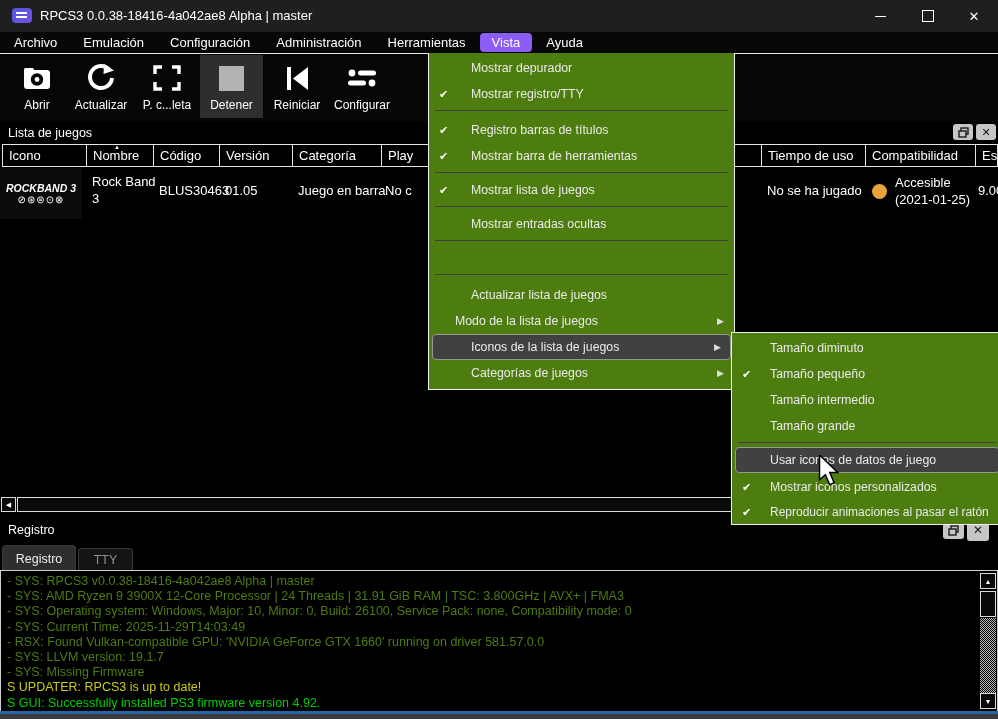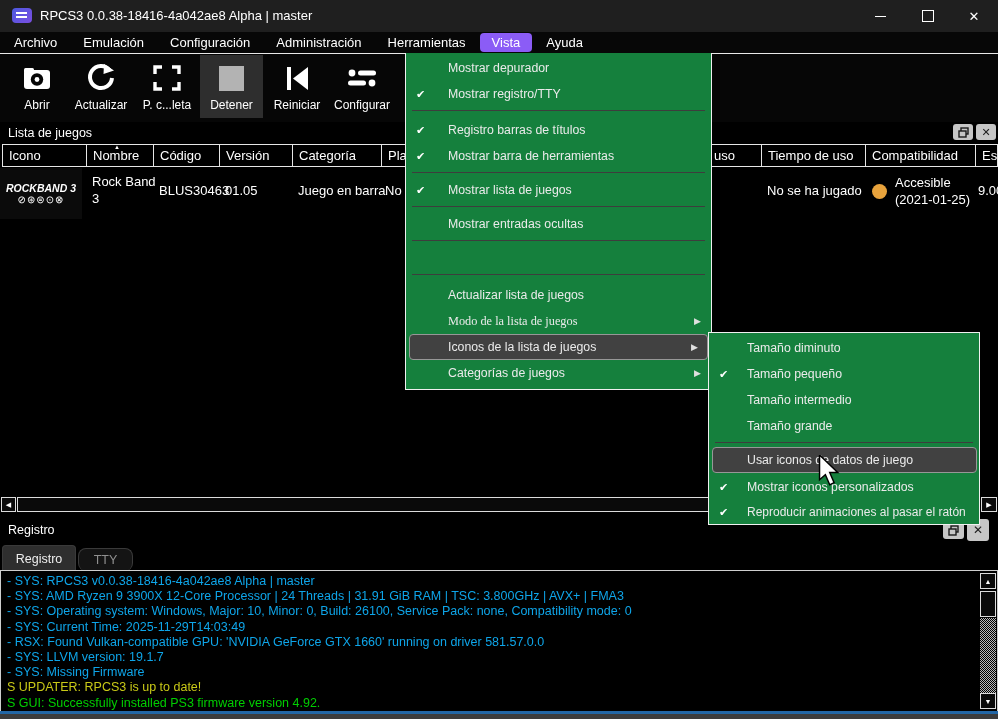--- a/index.html
+++ b/index.html
@@ -41,35 +41,35 @@
     flex-direction:column;align-items:center;justify-content:center;color:#fff;overflow:hidden;}
   .gameicon .t{font-size:10.5px;font-weight:bold;font-style:italic;letter-spacing:0;white-space:nowrap;}
   .gameicon .b{font-size:10px;letter-spacing:1px;white-space:nowrap;}
   .compatdot{width:15px;height:15px;border-radius:50%;}
   
   .sbbox{background:#0a0a0a;border:1px solid #dcdcdc;box-sizing:border-box;color:#fff;
     display:flex;align-items:center;justify-content:center;font-size:7px;}
   .vtrack{background-image:conic-gradient(#b9b9b9 25%,#000 25% 50%,#b9b9b9 50% 75%,#000 75%);
     background-size:2px 2px;}
   
-  .popup{background:#15803d;border:1px solid #f0f0f0;box-sizing:border-box;z-index:20;}
+  .popup{background:#4d7c0f;border:1px solid #f0f0f0;box-sizing:border-box;z-index:20;margin-left:23px;}
   .pitem{position:absolute;left:1px;height:26px;display:flex;align-items:center;color:#eaeaea;
     font-size:12.3px;white-space:nowrap;}
   .pitem .chk{position:absolute;left:9px;font-size:11px;color:#fff;}
   .pitem .lbl{position:absolute;}
   .pitem .arr{position:absolute;right:9px;font-size:9px;color:#e0e0e0;}
   .psep{position:absolute;left:6px;height:1px;background:#3d3d3d;}
   .phl{background:#414141;border:1px solid #979797;border-radius:4px;box-sizing:border-box;}
   
   .tab{box-sizing:border-box;font-size:12.5px;display:flex;align-items:center;justify-content:center;}
   .tab.active{background:#2e2e2e;color:#eee;border:1px solid #3a3a3a;border-bottom:none;border-radius:4px 4px 0 0;}
   .tab.inactive{background:#141414;color:#8f8f8f;border:1px solid #3a3a3a;border-bottom:none;border-radius:4px 4px 0 0;}
   .logbox{left:0;top:570px;width:998px;height:142px;background:#000;border:1px solid #cfcfcf;box-sizing:border-box;overflow:hidden;}
   .loglines{position:absolute;left:6px;top:3px;right:20px;font-size:12.5px;line-height:15.2px;white-space:nowrap;}
-  .lcyan{color:#0ea5e9;} .lyellow{color:#c9c917;} .lgreen{color:#00ce00;}
+  .lcyan{color:#4d7c0f;} .lyellow{color:#c9c917;} .lgreen{color:#00ce00;}
   .bottomblue{left:0;top:711px;width:998px;height:3px;background:#2266a5;z-index:50;}
   .bottomgray{left:0;top:714px;width:998px;height:5px;background:#3c3c3c;z-index:50;}
   .cursor{z-index:60;}
 </style>
 </head>
 <body>
 
 <div class="abs titlebar">
   <span class="abs appicon">
       <i></i>
@@ -231,21 +231,21 @@
   <div class="psep" style="top:153px;width:293px;"></div>
   <div class="pitem" style="top:158px;width:303px;">
       <span class="lbl" style="left:41px;">Mostrar entradas ocultas</span>
     </div>
   <div class="psep" style="top:187px;width:293px;"></div>
   <div class="psep" style="top:221px;width:293px;"></div>
   <div class="pitem" style="top:229px;width:303px;">
       <span class="lbl" style="left:41px;">Actualizar lista de juegos</span>
     </div>
   <div class="pitem" style="top:255px;width:303px;">
-      <span class="lbl" style="left:41px;font-family:Liberation Serif, serif;">Modo de la lista de juegos</span>
+      <span class="lbl" style="left:25px;">Modo de la lista de juegos</span>
       <span class="arr">▶</span>
     </div>
   <div class="pitem phl" style="top:281px;left:3px;width:299px;">
       <span class="lbl" style="left:38px;">Iconos de la lista de juegos</span>
       <span class="arr">▶</span>
     </div>
   <div class="pitem" style="top:307px;width:303px;">
       <span class="lbl" style="left:41px;">Categorías de juegos</span>
       <span class="arr">▶</span>
     </div>
@@ -288,21 +288,21 @@
   <svg width="11" height="11" viewBox="0 0 11 11" fill="none" stroke="#1a1a1a" stroke-width="1.4">
       <rect x="3" y="1" width="7" height="6"></rect>
       <rect x="1" y="4" width="7" height="6" fill="#c6c6c6"></rect>
     </svg>
 </div>
 <div class="abs dockbtn" style="left:967px;top:519px;width:22px;height:22px;font-size:12px;">
   <span>✕</span>
 </div>
 
 <div class="abs tab active" style="left:2px;top:545px;width:74px;height:26px;">Registro</div>
-<div class="abs tab inactive" style="left:78px;top:548px;width:55px;height:23px;border-radius:8px;">TTY</div>
+<div class="abs tab inactive" style="left:78px;top:548px;width:55px;height:23px;">TTY</div>
 
 <div class="abs logbox">
   <div class="loglines">
     <div class="lcyan">- SYS: RPCS3 v0.0.38-18416-4a042ae8 Alpha | master</div>
     <div class="lcyan">- SYS: AMD Ryzen 9 3900X 12-Core Processor | 24 Threads | 31.91 GiB RAM | TSC: 3.800GHz | AVX+ | FMA3</div>
     <div class="lcyan">- SYS: Operating system: Windows, Major: 10, Minor: 0, Build: 26100, Service Pack: none, Compatibility mode: 0</div>
     <div class="lcyan">- SYS: Current Time: 2025-11-29T14:03:49</div>
     <div class="lcyan">- RSX: Found Vulkan-compatible GPU: 'NVIDIA GeForce GTX 1660' running on driver 581.57.0.0</div>
     <div class="lcyan">- SYS: LLVM version: 19.1.7</div>
     <div class="lcyan">- SYS: Missing Firmware</div>

